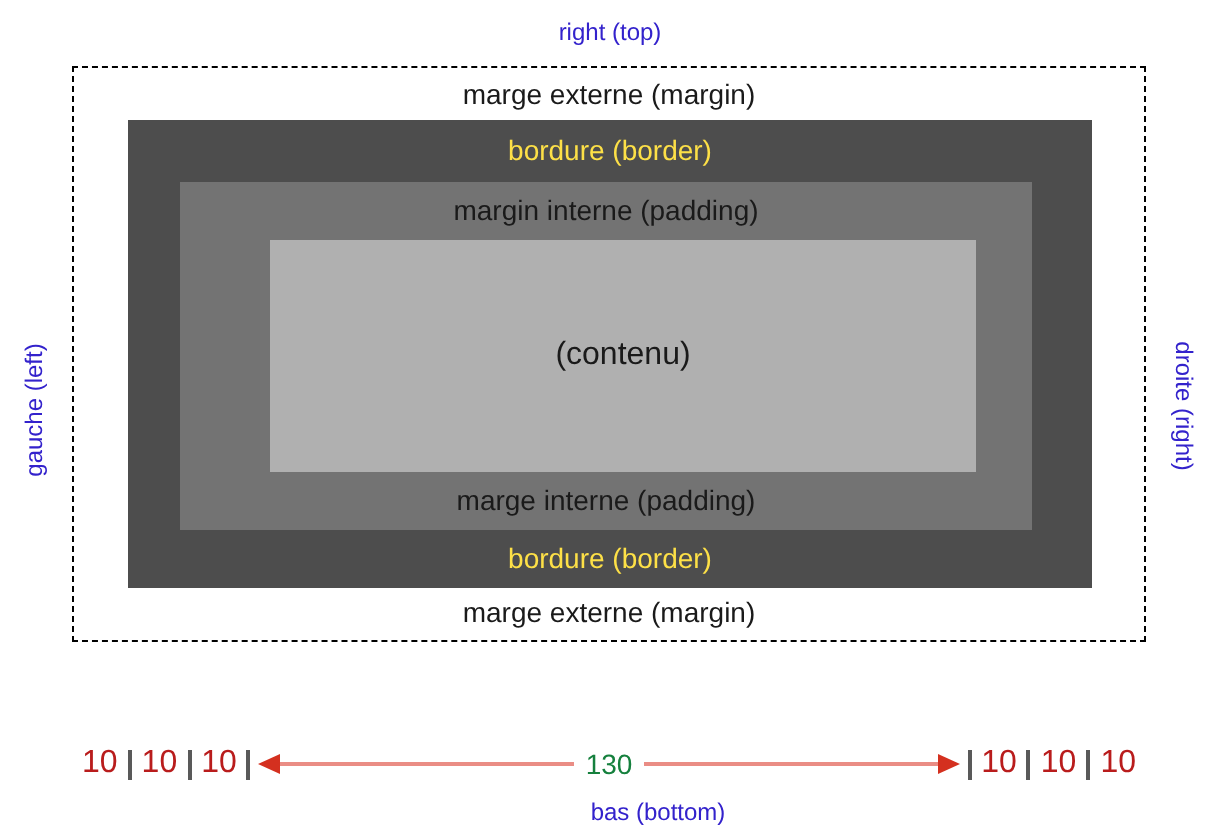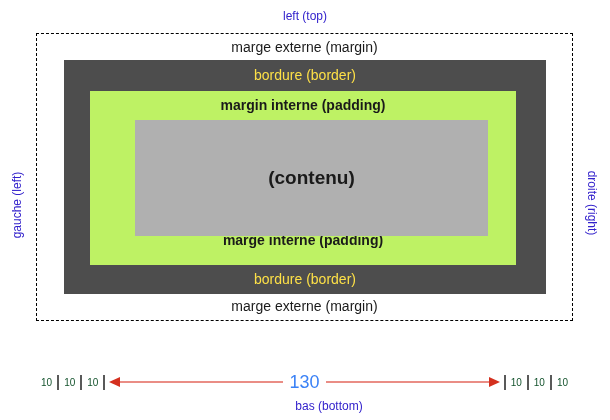--- a/index.html
+++ b/index.html
@@ -48,68 +48,67 @@
     position: absolute;
     left: 27px; right: 26px; top: 26px; bottom: 26px;
     background: #4d4d4d;
   }
   #border-box > .ring-label.top    { top: 7px; }
   #border-box > .ring-label.bottom { bottom: 7px; }
 
   #padding-box {
     position: absolute;
     left: 26px; right: 30px; top: 31px; bottom: 29px;
-    background: #bef264;
-    font-weight: bold;
+    background: #737373;
   }
   #padding-box > .ring-label.top    { top: 6px; }
-  #padding-box > .ring-label.bottom { bottom: 17px; }
+  #padding-box > .ring-label.bottom { bottom: 7px; }
 
   #content-box {
     position: absolute;
     left: 29px; right: 28px; top: 29px; bottom: 29px;
     background: #b0b0b0;
     display: flex; align-items: center; justify-content: center;
-    font-size: 19px;
+    font-size: 16px;
     color: #1a1a1a;
     margin-left: 16px;
   }
 
   
   #measure-row {
     position: absolute;
     left: 36px; top: 371px; width: 537px; height: 22px;
     display: flex; align-items: center;
   }
   .m-num {
-    color: #14532d;
-    font-size: 10px;
+    color: #b91c1c;
+    font-size: 16px;
     padding: 0 5px;
   }
   .m-tick {
     width: 2px; height: 15px;
     background: #595959;
   }
   #m-arrow {
     flex: 1;
     display: flex; align-items: center;
     margin: 0 4px;
   }
   .m-line { flex: 1; height: 2px; background: #ea8d85; }
   .m-head { width: 0; height: 0; border-top: 5px solid transparent; border-bottom: 5px solid transparent; }
   .m-head.left  { border-right: 11px solid #d4301f; }
   .m-head.right { border-left: 11px solid #d4301f; }
-  #m-center { color: #3b82f6; font-size: 18px; padding: 0 6px; }
+  #m-center { color: #15803d; font-size: 14px; padding: 0 6px; }
 </style>
 </head>
 <body>
 
 <div id="canvas">
 
-  <div id="dir-top" class="dir-label">left (top)</div>
+  <div id="dir-top" class="dir-label">right (top)</div>
 
   <div id="margin-box">
     <div class="ring-label top">marge externe (margin)</div>
     <div class="ring-label bottom">marge externe (margin)</div>
 
     <div id="border-box">
       <div class="ring-label white top">bordure (border)</div>
       <div class="ring-label white bottom">bordure (border)</div>
 
       <div id="padding-box">

